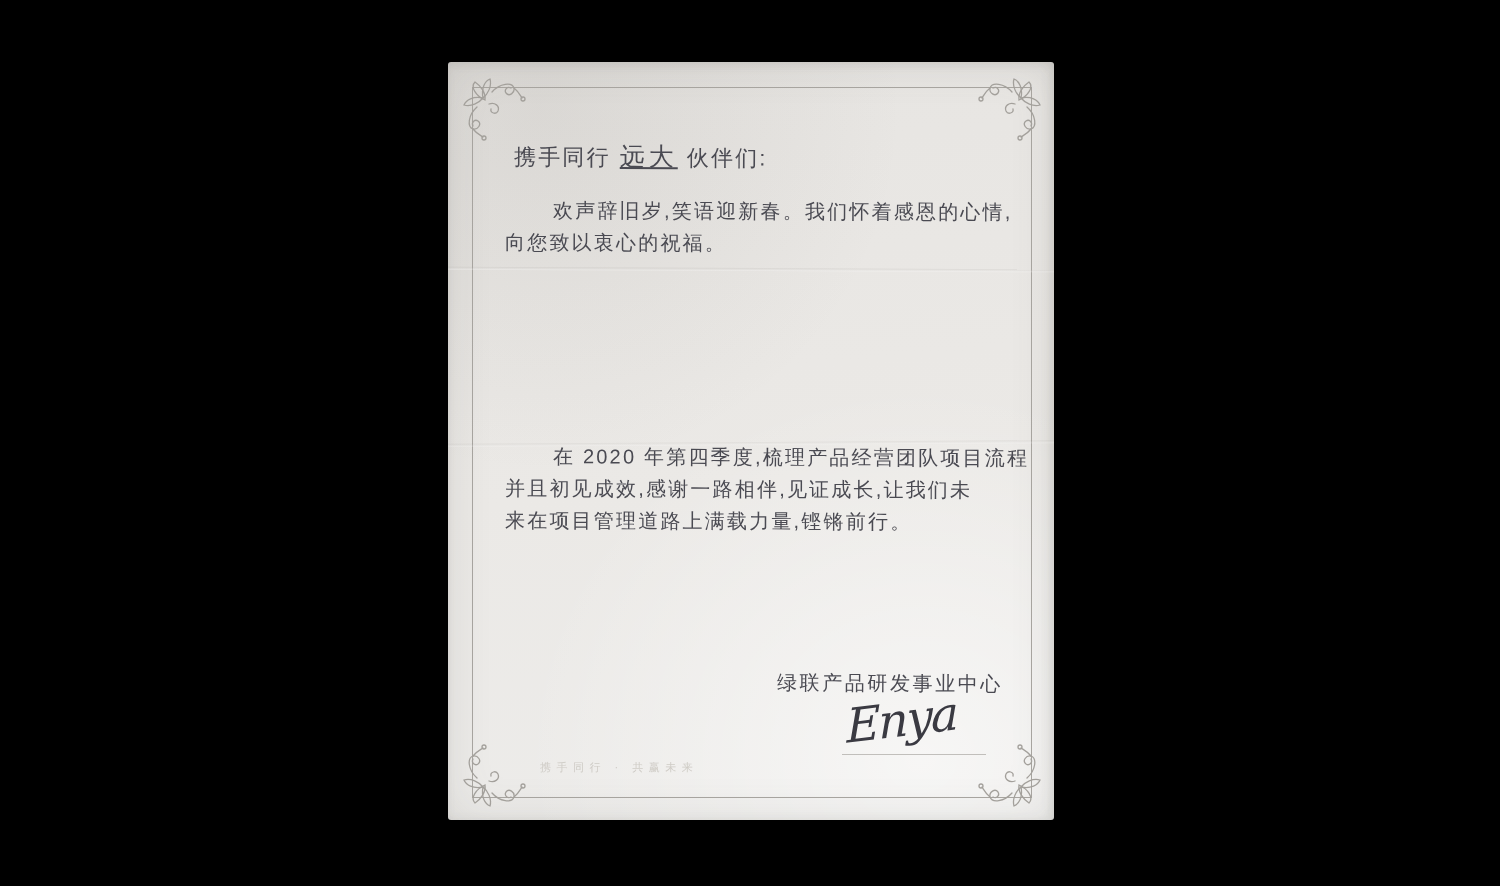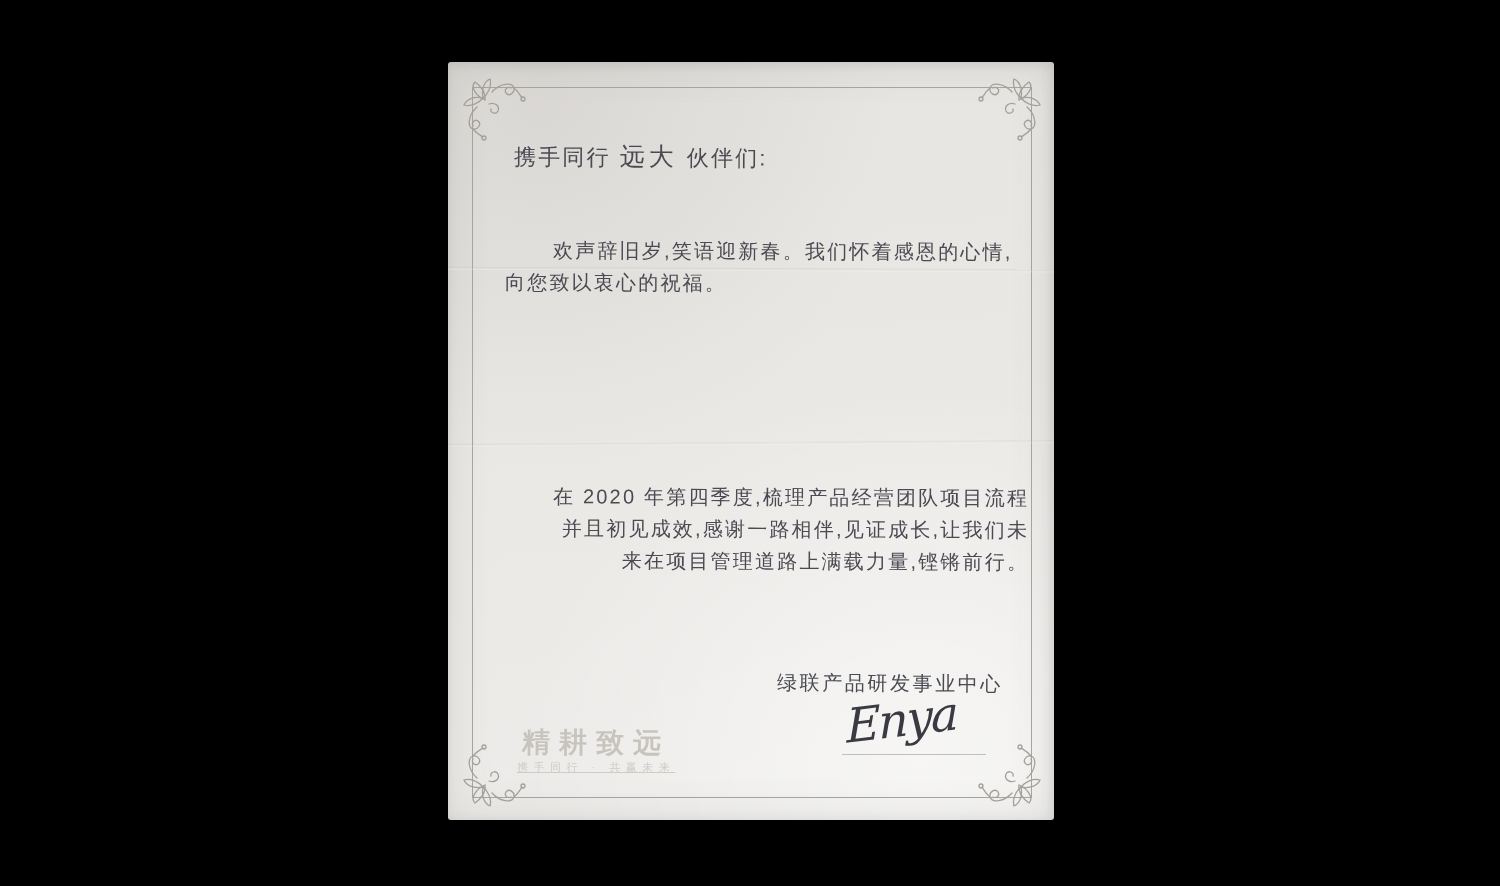--- a/index.html
+++ b/index.html
@@ -82,27 +82,28 @@
   .salutation {
     left: 66px;
     top: 78px;
     font-size: 22px;
     transform: rotate(0.3deg);
   }
   .salutation .emph {
     font-size: 25px;
     margin: 0 9px;
     letter-spacing: 4px;
-  }
-  .para { white-space: normal; margin-top: 40px; }
+    text-decoration: underline;
+  }
+  .para { white-space: normal; }
   .para .line { white-space: nowrap; transform: rotate(0.2deg); }
   .para .indent { padding-left: 48px; }
   .p1 { left: 57px; top: 133px; }
   .p2 { left: 57px; top: 224px; }
-  .p3 { left: 57px; top: 379px; text-align: right; }
+  .p3 { left: 57px; top: 379px; }
   .p4 { left: 57px; top: 498px; }
   .signoff {
     left: 329px;
     top: 605px;
     letter-spacing: 2.6px;
     transform: rotate(0.4deg);
   }
   .signature {
     position: absolute;
     left: 398px;
@@ -129,26 +130,25 @@
     top: 662px;
     font-size: 28px;
     font-weight: bold;
     letter-spacing: 9px;
     color: #c7c4be;
     transform: rotate(0.3deg);
     text-shadow: 0 0 1px rgba(255,255,255,0.6);
   }
   .wm-sub {
     position: absolute;
-    left: 69px;
+    left: 92px;
     top: 698px;
     font-size: 11px;
     letter-spacing: 5.5px;
     color: #cfccc6;
-    text-decoration: underline;
   }
 </style>
 </head>
 <body>
 
 <div class="stage">
   <div class="paper">
 
     <div class="frame">
       <span class="flourish fl-tl">
@@ -205,21 +205,20 @@
           <path d="M27,27 C33,25 38,29 36,34 C34,38 28,36 29,32"></path>
           <circle cx="61" cy="22" r="2"></circle>
           <circle cx="22" cy="61" r="2"></circle>
         </svg>
       </span>
     </div>
 
     <div class="crease crease-1"></div>
     <div class="crease crease-2"></div>
 
-    <div class="wm-title">精耕致远</div>
     <div class="wm-sub">携手同行 · 共赢未来</div>
 
     <div class="hand salutation">
       <span>携手同行</span><span class="emph">远大</span><span>伙伴们:</span>
     </div>
 
     <div class="hand para p1">
       <div class="line indent">欢声辞旧岁,笑语迎新春。我们怀着感恩的心情,</div>
       <div class="line">向您致以衷心的祝福。</div>
     </div>

